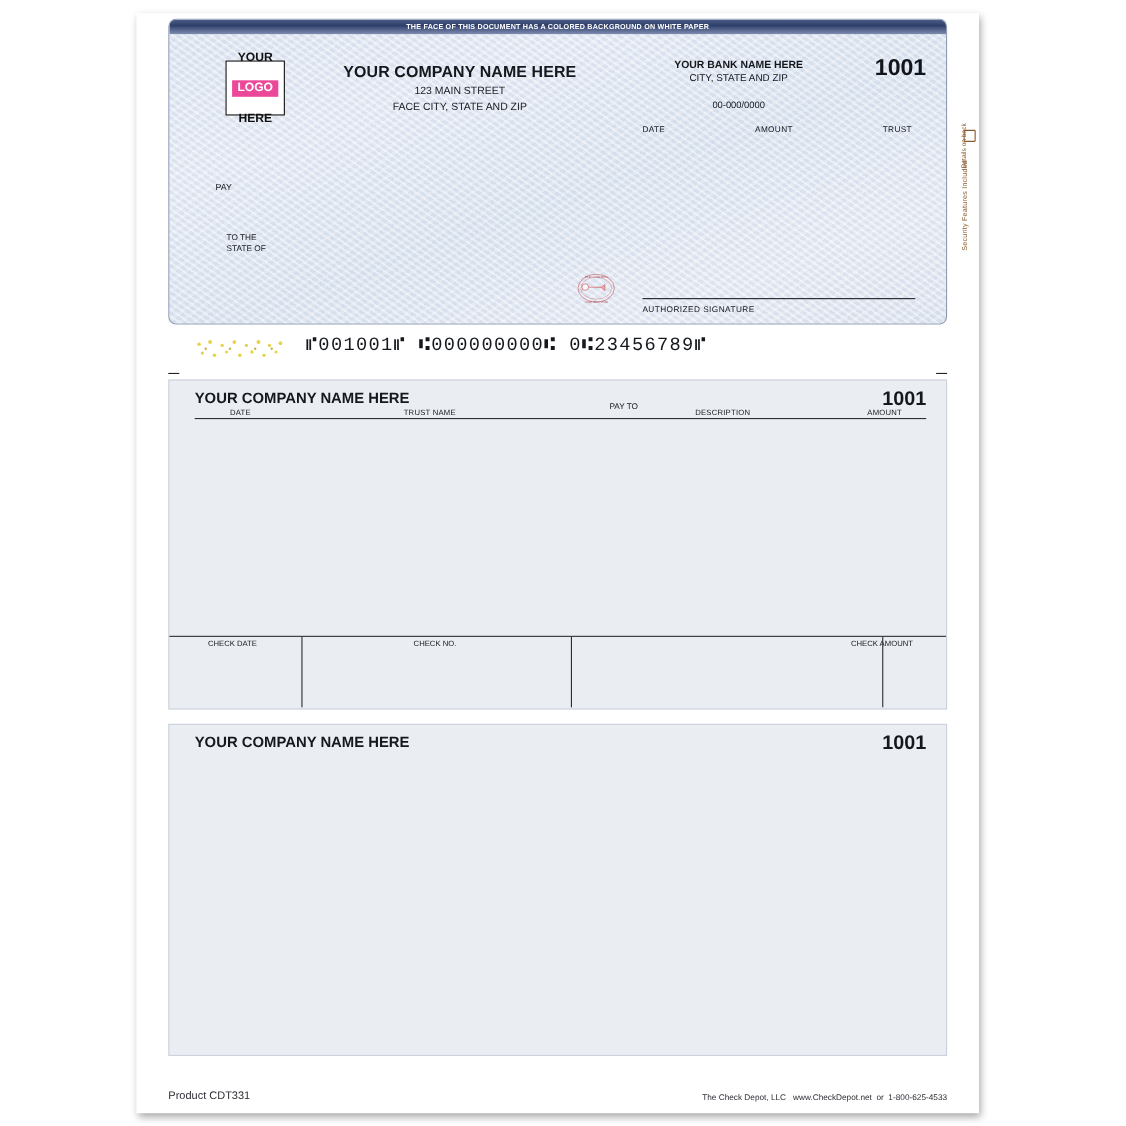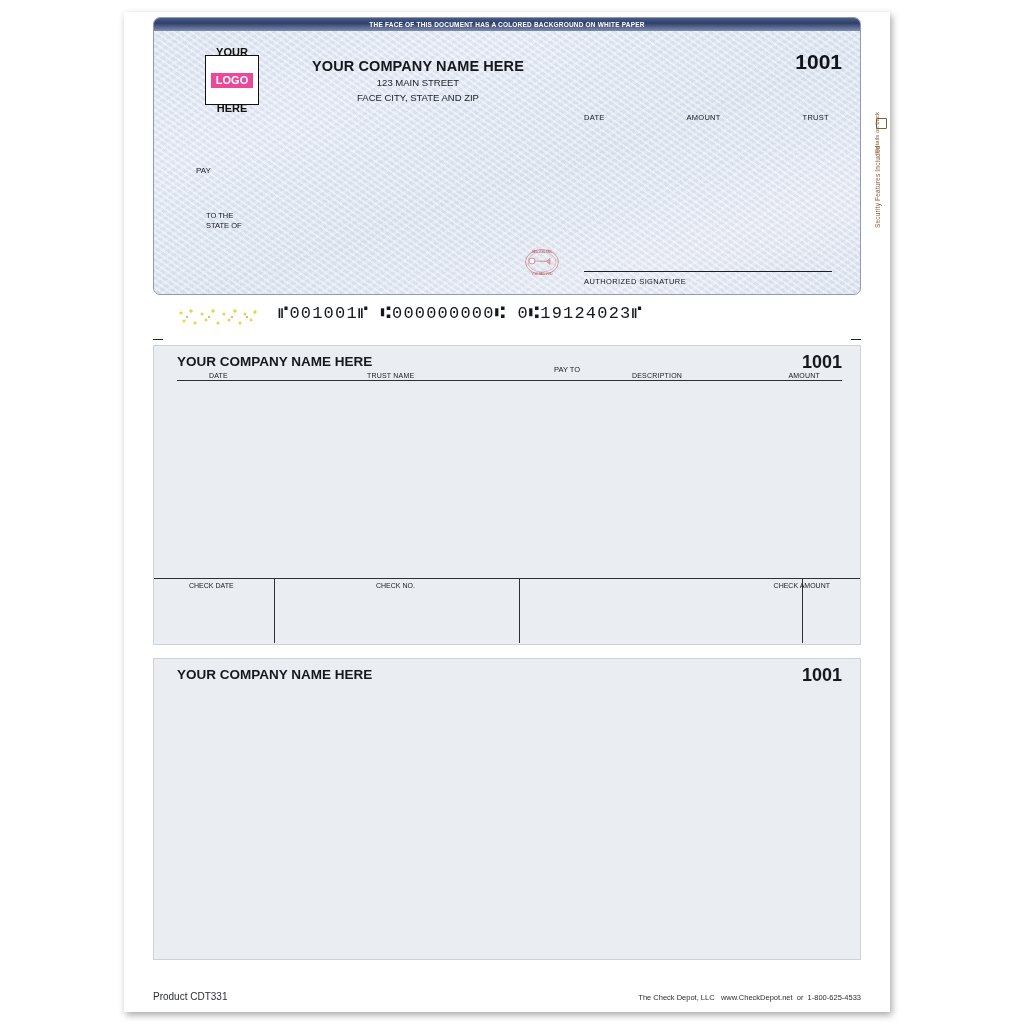--- a/index.html
+++ b/index.html
@@ -375,20 +375,25 @@
         <div class="mid">LOGO</div>
         <div>HERE</div>
       </div>
 
       <div class="company-block">
         <div class="company-name">YOUR COMPANY NAME HERE</div>
         <div class="company-addr">123 MAIN STREET</div>
         <div class="company-addr">FACE CITY, STATE AND ZIP</div>
       </div>
 
+      <div class="bank-block">
+        <div class="bank-name">YOUR BANK NAME HERE</div>
+        <div class="bank-city">CITY, STATE AND ZIP</div>
+        <div class="fraction">00-000/0000</div>
+      </div>
 
       <div class="check-number">1001</div>
 
       <div class="col-labels">
         <span>DATE</span>
         <span>AMOUNT</span>
         <span>TRUST</span>
       </div>
 
       <div class="pay-label">PAY</div>
@@ -429,21 +434,21 @@
             <circle cx="65" cy="15" r="1.5"></circle>
           <circle cx="76" cy="12" r="1.4"></circle>
         </g>
         <g fill="#c9b33c">
           <circle cx="12" cy="9" r="1.1"></circle>
             <circle cx="34" cy="9" r="1.1"></circle>
             <circle cx="57" cy="9" r="1.1"></circle>
           <circle cx="72" cy="9" r="1.1"></circle>
         </g>
       </svg>
-      <div class="micr">⑈001001⑈ ⑆000000000⑆ 0⑆19124023⑈</div>
+      <div class="micr">⑈001001⑈ ⑆000000000⑆ 0⑆23456789⑈</div>
     </div>
     <div class="tick-left"></div>
     <div class="tick-right"></div>
 
     <div class="voucher" id="voucher1">
       <div class="v-company">YOUR COMPANY NAME HERE</div>
       <div class="v-number">1001</div>
       <div class="payto">PAY TO</div>
 
       <div class="v-col-labels">

